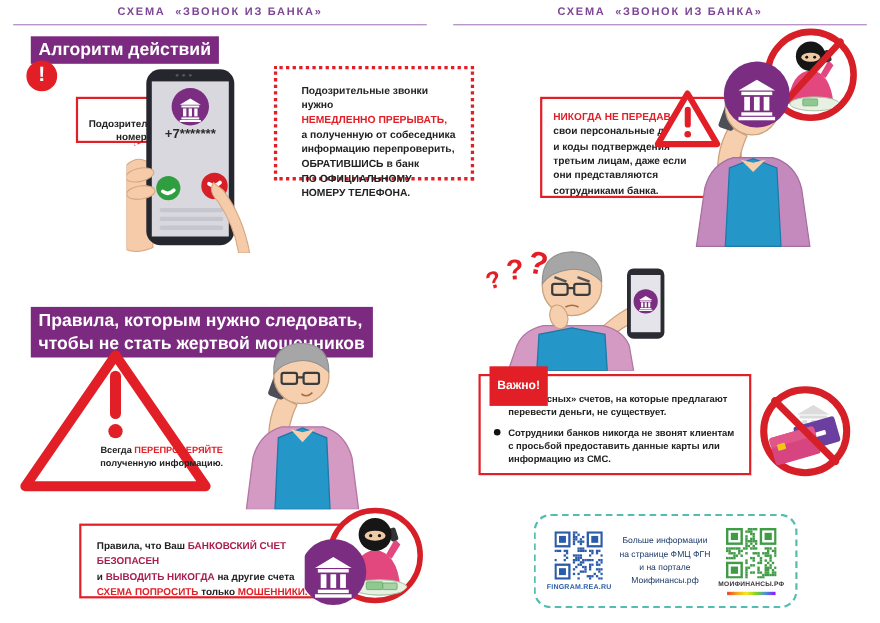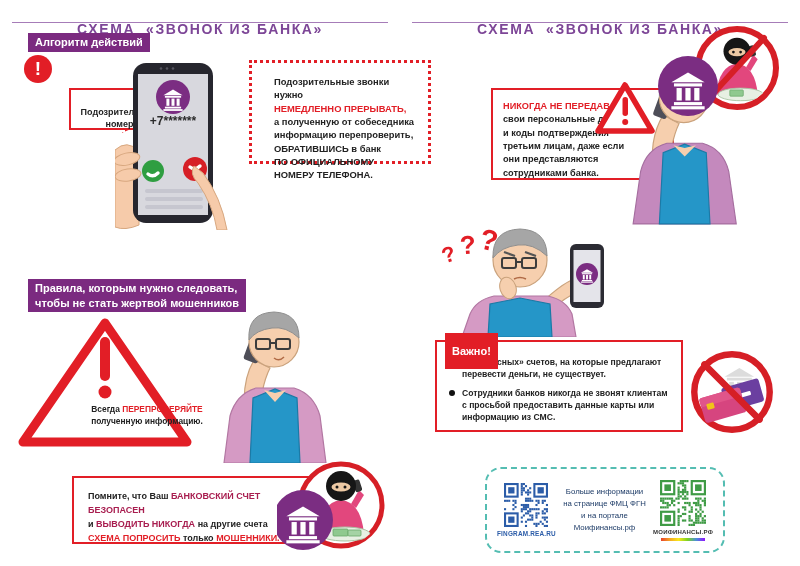--- a/index.html
+++ b/index.html
@@ -1,23 +1,23 @@
 <!DOCTYPE html>
 <html><head>
 <meta charset="utf-8">
 <style>
   html,body{margin:0;padding:0;background:#fff;}
   .canvas{position:relative;width:800px;height:566px;background:#fff;overflow:hidden;
           font-family:"Liberation Sans",sans-serif;}
   .abs{position:absolute;}
   .page{position:absolute;top:0;width:400px;height:566px;}
-  .hdr{position:absolute;top:6px;left:0;width:100%;text-align:center;font-size:14px;font-weight:700;
-       color:#7d4697;letter-spacing:1.6px;white-space:pre;margin-top:15px;}
+  .hdr{position:absolute;top:6px;left:0;width:100%;text-align:center;font-size:10px;font-weight:700;
+       color:#7d4697;letter-spacing:1.6px;white-space:pre;}
   .hline{position:absolute;top:22px;left:12px;width:376px;height:1px;background:#a67cb8;}
-  .pbadge{position:absolute;background:#7b2a80;color:#fff;font-weight:700;font-size:11px;
+  .pbadge{position:absolute;background:#7b2a80;color:#fff;font-weight:700;font-size:16px;
           line-height:1.32;padding:2px 7px;white-space:pre-line;}
   .rich{white-space:pre-line;font-weight:700;color:#222;margin-left:42px;}
   .seg-d{color:#222;}
   .seg-r{color:#e21e26;}
   .seg-m{color:#a81d4f;}
   .redbox{border:2.5px solid #e21e26;background:#fff;box-sizing:border-box;}
   .dotbox{border:3px dotted #e21e26;background:#fff;box-sizing:border-box;}
   .alert-circle{width:28px;height:28px;border-radius:50%;background:#e21e26;color:#fff;
                 font-weight:700;font-size:19px;text-align:center;line-height:27px;}
   .qmark{position:absolute;color:#e21e26;font-weight:700;}
@@ -116,21 +116,21 @@
         <rect x="86" y="41" width="14" height="10" rx="2"></rect>
         <path d="M80,45 L86,45"></path>
       </g>
       <path d="M84,60 Q89,64 94,59" stroke="#b06a45" stroke-width="1.5" fill="none"></path>
       <path d="M34,165 L40,118 Q46,96 66,90 L104,90 Q124,96 130,118 L136,165 Z" fill="#d59ac4" stroke="#b277a2" stroke-width="1.2"></path>
       <path d="M60,165 L63,100 L85,91 L107,100 L110,165 Z" fill="#2596c8" stroke="#1b7aa6" stroke-width="1.2"></path>
       <polygon points="74,92 85,104 96,92 85,95" fill="#f6cfae"></polygon>
     </svg>
 
     <div class="abs redbox rich" style="left:30px;top:476px;width:253px;height:68px;font-size:9px;
-         line-height:1.55;padding:12px 8px 8px 14px"><span class="seg-d">Помните, что Ваш </span><span class="seg-m">БАНКОВСКИЙ СЧЕТ БЕЗОПАСЕН</span><span class="seg-d">
+         line-height:1.55;padding:12px 8px 8px 14px"><span class="seg-d">Правила, что Ваш </span><span class="seg-m">БАНКОВСКИЙ СЧЕТ БЕЗОПАСЕН</span><span class="seg-d">
 и </span><span class="seg-m">ВЫВОДИТЬ НИКОГДА</span><span class="seg-d"> на другие счета
 </span><span class="seg-r">СХЕМА ПОПРОСИТЬ</span><span class="seg-d"> только </span><span class="seg-r">МОШЕННИКИ.</span></div>
 
     <svg class="abs" style="left:277px;top:458px" width="112" height="100" viewBox="0 0 112 100">
       <defs>
           <clipPath id="clipL">
             <circle cx="64" cy="47" r="41"></circle>
           </clipPath>
         </defs>
       <circle cx="64" cy="47" r="41" fill="#fff" stroke="#d61f26" stroke-width="5"></circle>

